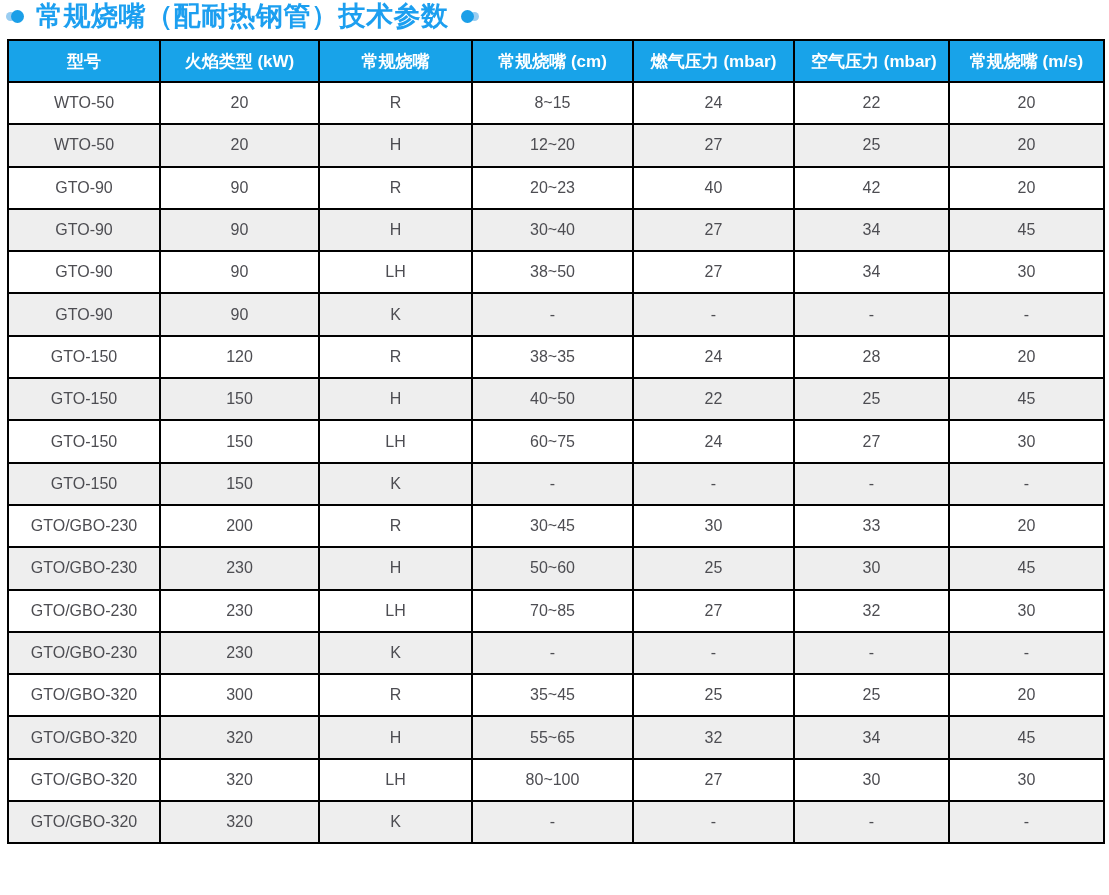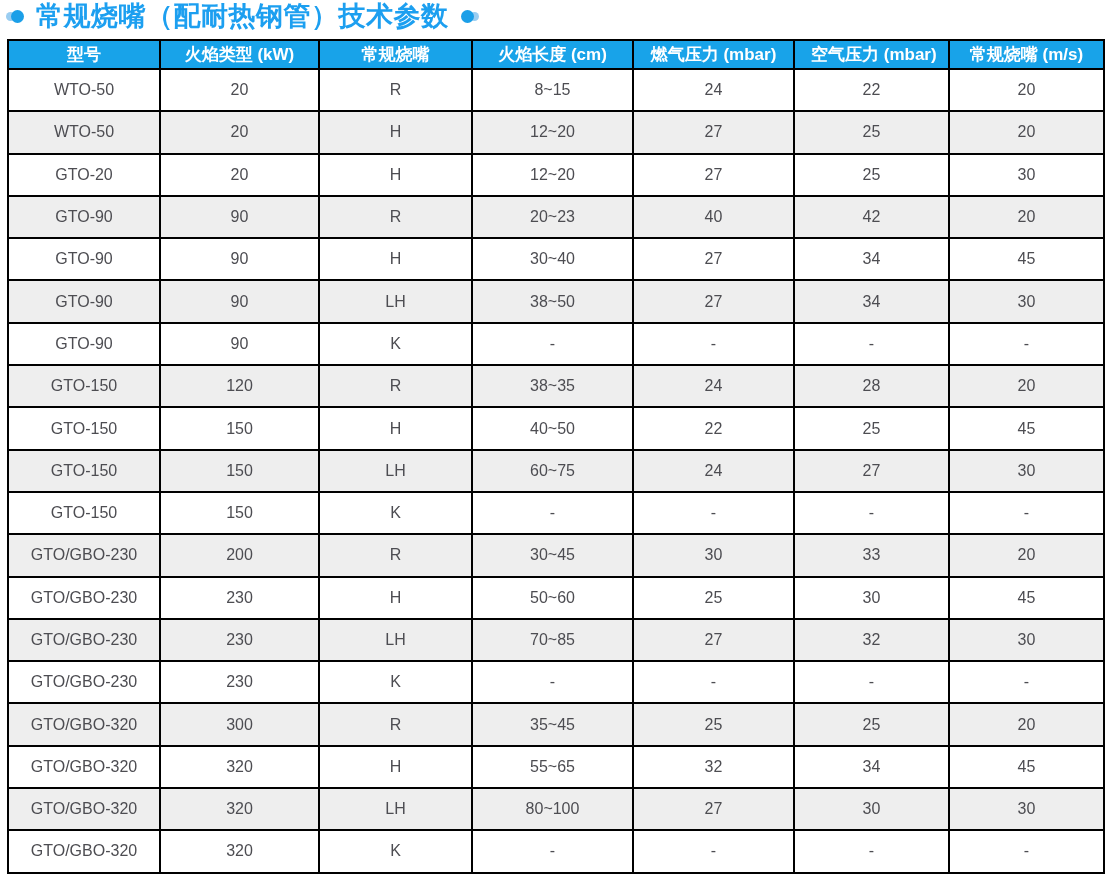--- a/index.html
+++ b/index.html
@@ -53,21 +53,21 @@
     width: 1096px;
     border-collapse: collapse;
     table-layout: fixed;
     border: 2px solid var(--border-color);
   }
   th {
     background: var(--header-bg);
     color: var(--header-text);
     font-size: 17px;
     font-weight: bold;
-    height: 29px;
+    height: 42px;
     border: 2px solid var(--border-color);
     text-align: center;
     padding: 0 16px;
     white-space: nowrap;
   }
   td {
     height: 42.3px;
     border: 2px solid var(--border-color);
     text-align: center;
     vertical-align: middle;
@@ -103,21 +103,21 @@
         <col style="width: 161px;">
         <col style="width: 161px;">
         <col style="width: 155px;">
         <col style="width: 155px;">
       </colgroup>
     <thead>
       <tr>
           <th>型号</th>
           <th>火焰类型 (kW)</th>
           <th>常规烧嘴</th>
-          <th>火焰长度 (cm)</th>
+          <th>常规烧嘴 (cm)</th>
           <th>燃气压力 (mbar)</th>
           <th>空气压力 (mbar)</th>
           <th>常规烧嘴 (m/s)</th>
         </tr>
     </thead>
     <tbody>
         <tr>
           <td>WTO-50</td>
           <td>20</td>
           <td>R</td>
@@ -129,29 +129,20 @@
         <tr>
           <td>WTO-50</td>
           <td>20</td>
           <td>H</td>
           <td>12~20</td>
           <td>27</td>
           <td>25</td>
           <td>20</td>
         </tr>
         <tr>
-          <td>GTO-20</td>
-          <td>20</td>
-          <td>H</td>
-          <td>12~20</td>
-          <td>27</td>
-          <td>25</td>
-          <td>30</td>
-        </tr>
-        <tr>
           <td>GTO-90</td>
           <td>90</td>
           <td>R</td>
           <td>20~23</td>
           <td>40</td>
           <td>42</td>
           <td>20</td>
         </tr>
         <tr>
           <td>GTO-90</td>

